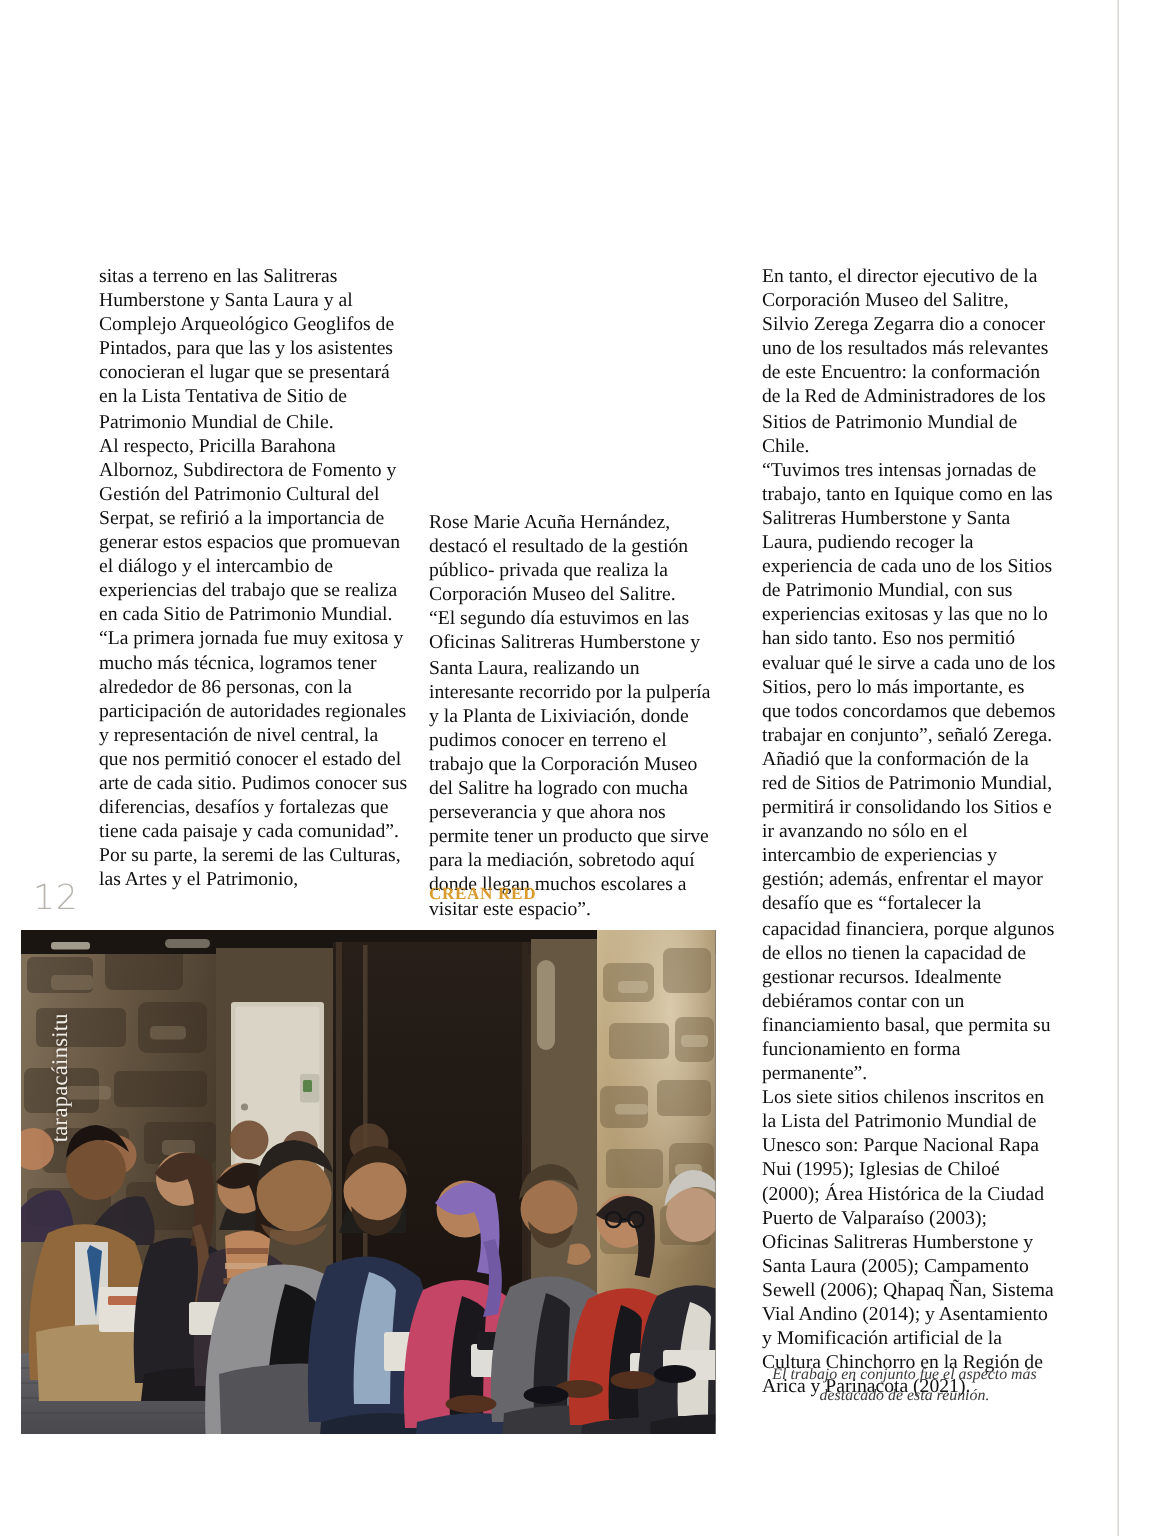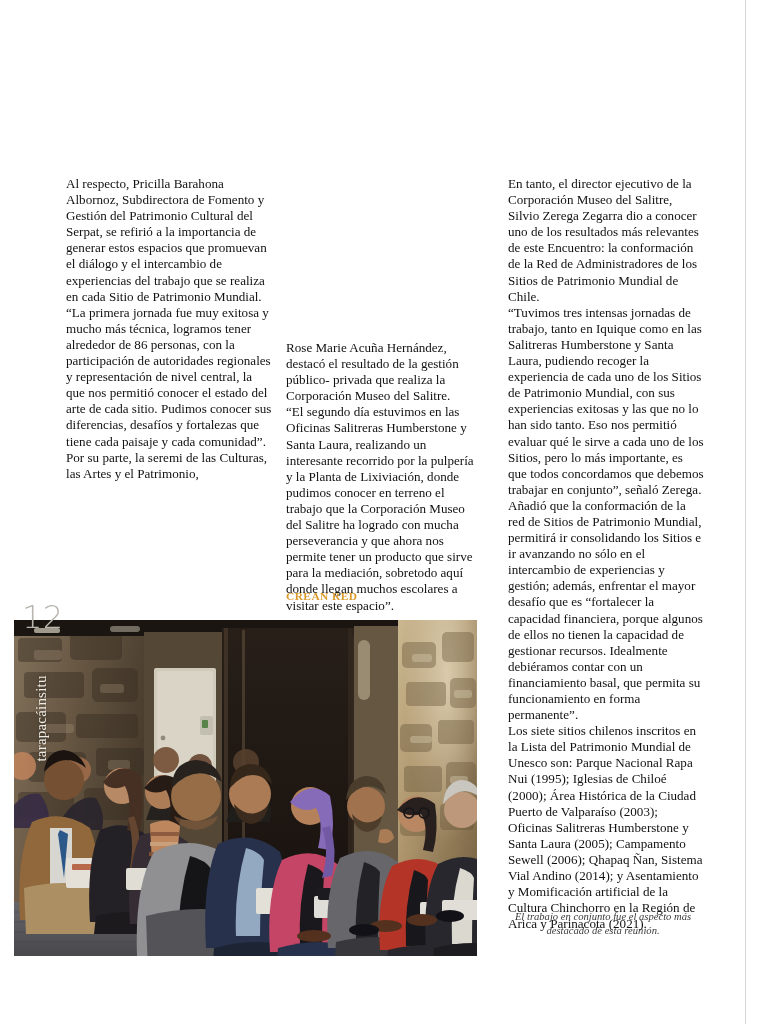--- a/index.html
+++ b/index.html
@@ -100,23 +100,23 @@
     font-size: 10.6px;
     line-height: 13.6px;
     color: #3a3a3a;
   }
   #photo-caption p { margin: 5px; text-align: center; }
 
   
   #page-number {
     position: absolute;
     left: 22px;
-    top: 598px;
+    top: 586px;
     font-family: "DejaVu Sans", sans-serif;
-    font-size: 32px;
+    font-size: 23px;
     font-weight: 300;
     color: #b8b5ae;
     letter-spacing: 0.5px;
     z-index: 5;
   }
 
   
   #running-title {
     position: absolute;
     left: -24px;
@@ -148,20 +148,21 @@
 </style>
 </head>
 <body>
 
 <div id="page">
 
   <div class="trim-rule"></div>
 
 
   <div class="col" id="col-left">
+    <p>sitas a terreno en las Salitreras Humberstone y Santa Laura y al Complejo Arqueológico Geoglifos de Pintados, para que las y los asistentes conocieran el lugar que se presentará en la Lista Tentativa de Sitio de Patrimonio Mundial de Chile.</p>
     <p>Al respecto, Pricilla Barahona Albornoz, Subdirectora de Fomento y Gestión del Patrimonio Cultural del Serpat, se refirió a la importancia de generar estos espacios que promuevan el diálogo y el intercambio de experiencias del trabajo que se realiza en cada Sitio de Patrimonio Mundial.</p>
     <p>“La primera jornada fue muy exitosa y mucho más técnica, logramos tener alrededor de 86 personas, con  la participación de autoridades regionales y representación de nivel central, la que nos permitió conocer el estado del arte de cada sitio. Pudimos conocer sus diferencias, desafíos y fortalezas que tiene cada paisaje y cada comunidad”.</p>
     <p>Por su parte,  la seremi de las Culturas, las Artes y el Patrimonio,</p>
   </div>
 
   <div class="col" id="col-mid-body">
     <p>Rose Marie Acuña Hernández, destacó el resultado de la gestión público- privada que realiza la Corporación Museo del Salitre.</p>
     <p>“El segundo día estuvimos en las Oficinas Salitreras Humberstone y Santa Laura, realizando un interesante recorrido por la pulpería y la Planta de Lixiviación, donde pudimos conocer en terreno el trabajo que la Corporación Museo del Salitre ha logrado con mucha perseverancia y que ahora nos permite tener un producto que sirve para la mediación, sobretodo aquí donde llegan muchos escolares a visitar este espacio”.</p>
   </div>
 

